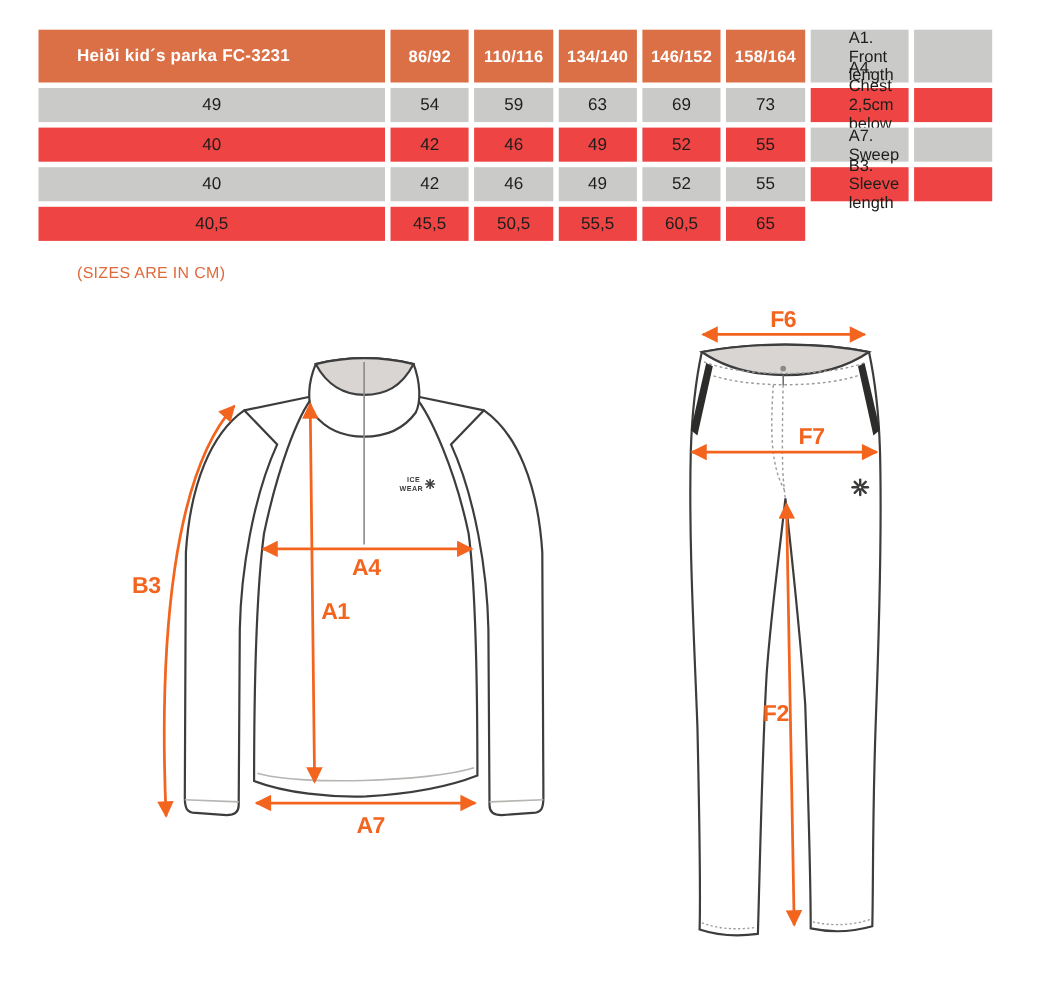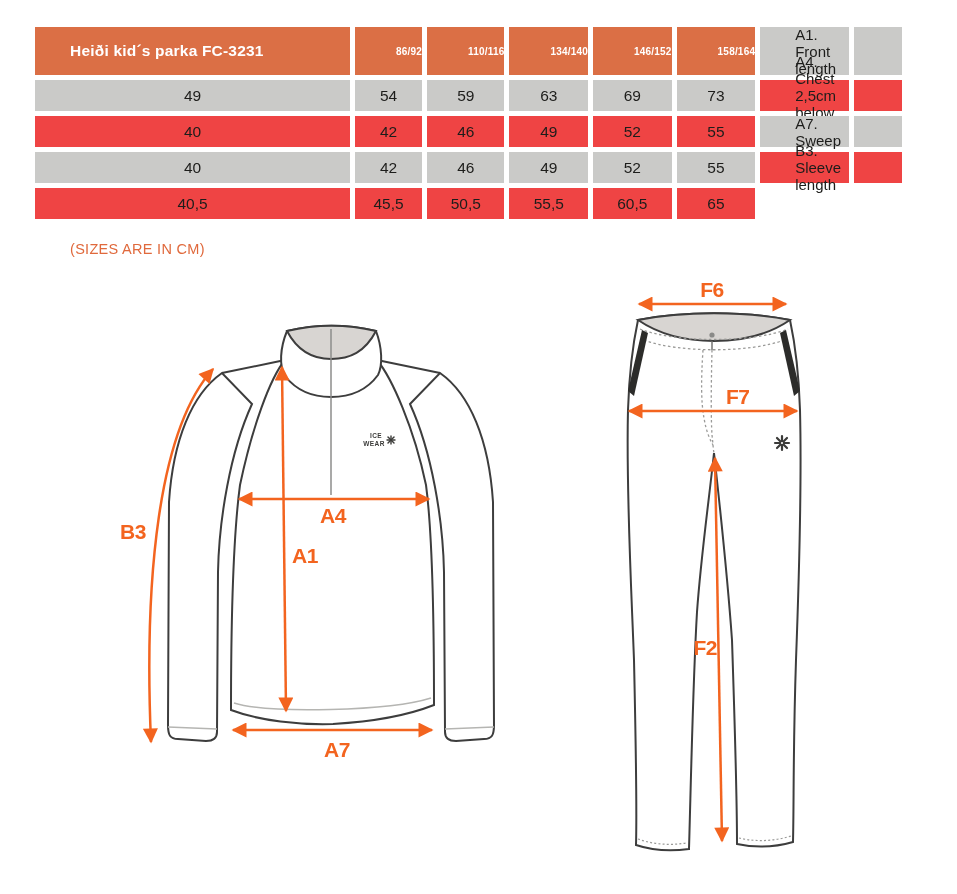--- a/index.html
+++ b/index.html
@@ -7,22 +7,22 @@
     width:957px;height:894px;position:relative;background:#ffffff;
     font-family:"Liberation Sans", sans-serif;color:#1d1d1b;overflow:hidden;
   }
   
   .size-table{
     position:absolute;left:35px;top:27px;width:867px;
     display:grid;grid-template-columns:315px repeat(7,1fr);
     grid-template-rows:48px repeat(4,31px);gap:5px;
   }
   .size-table .th{
-    background:#db6f45;color:#ffffff;font-weight:bold;font-size:10px;
-    display:flex;align-items:center;justify-content:center;letter-spacing:.2px;padding-left:41px;
+    background:#db6f45;color:#ffffff;font-weight:bold;font-size:15px;
+    display:flex;align-items:center;justify-content:center;letter-spacing:.2px;
   }
   .size-table .th-title{justify-content:flex-start;padding-left:35px;font-size:15.5px;}
   .size-table .cell{
     display:flex;align-items:center;justify-content:center;font-size:15.5px;
   }
   .size-table .label-cell{justify-content:flex-start;padding-left:35px;font-size:15px;}
   .size-table .row-dark{background:#cacac8;}
   .size-table .row-light{background:#ef4444;}
   
   .note{

